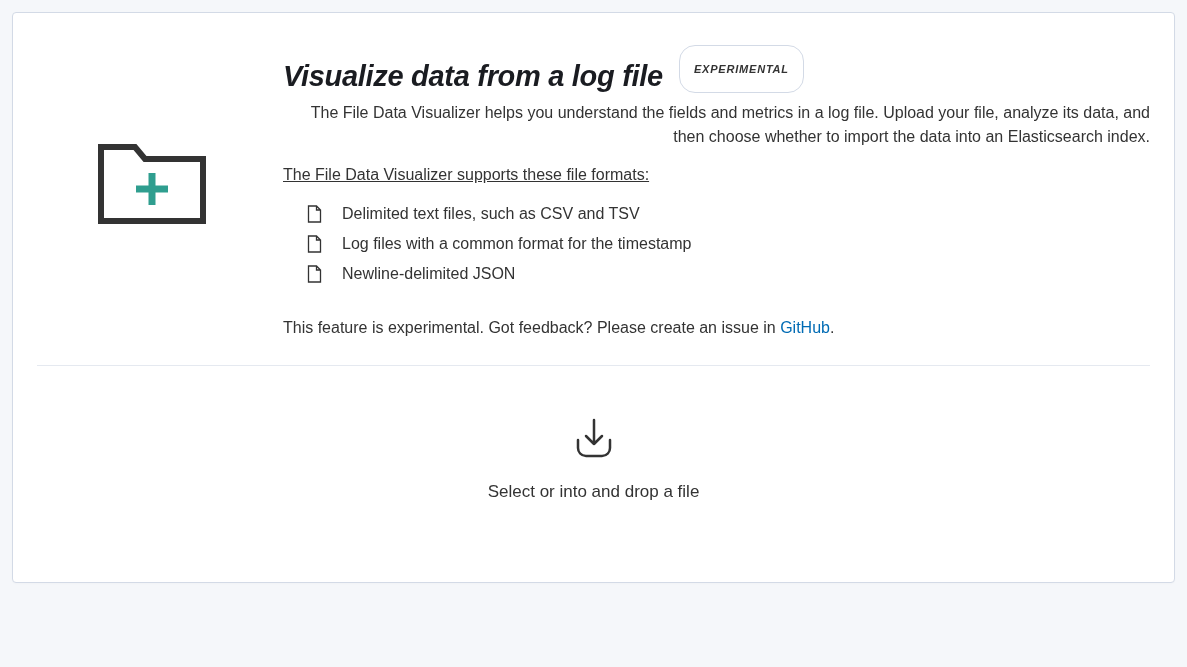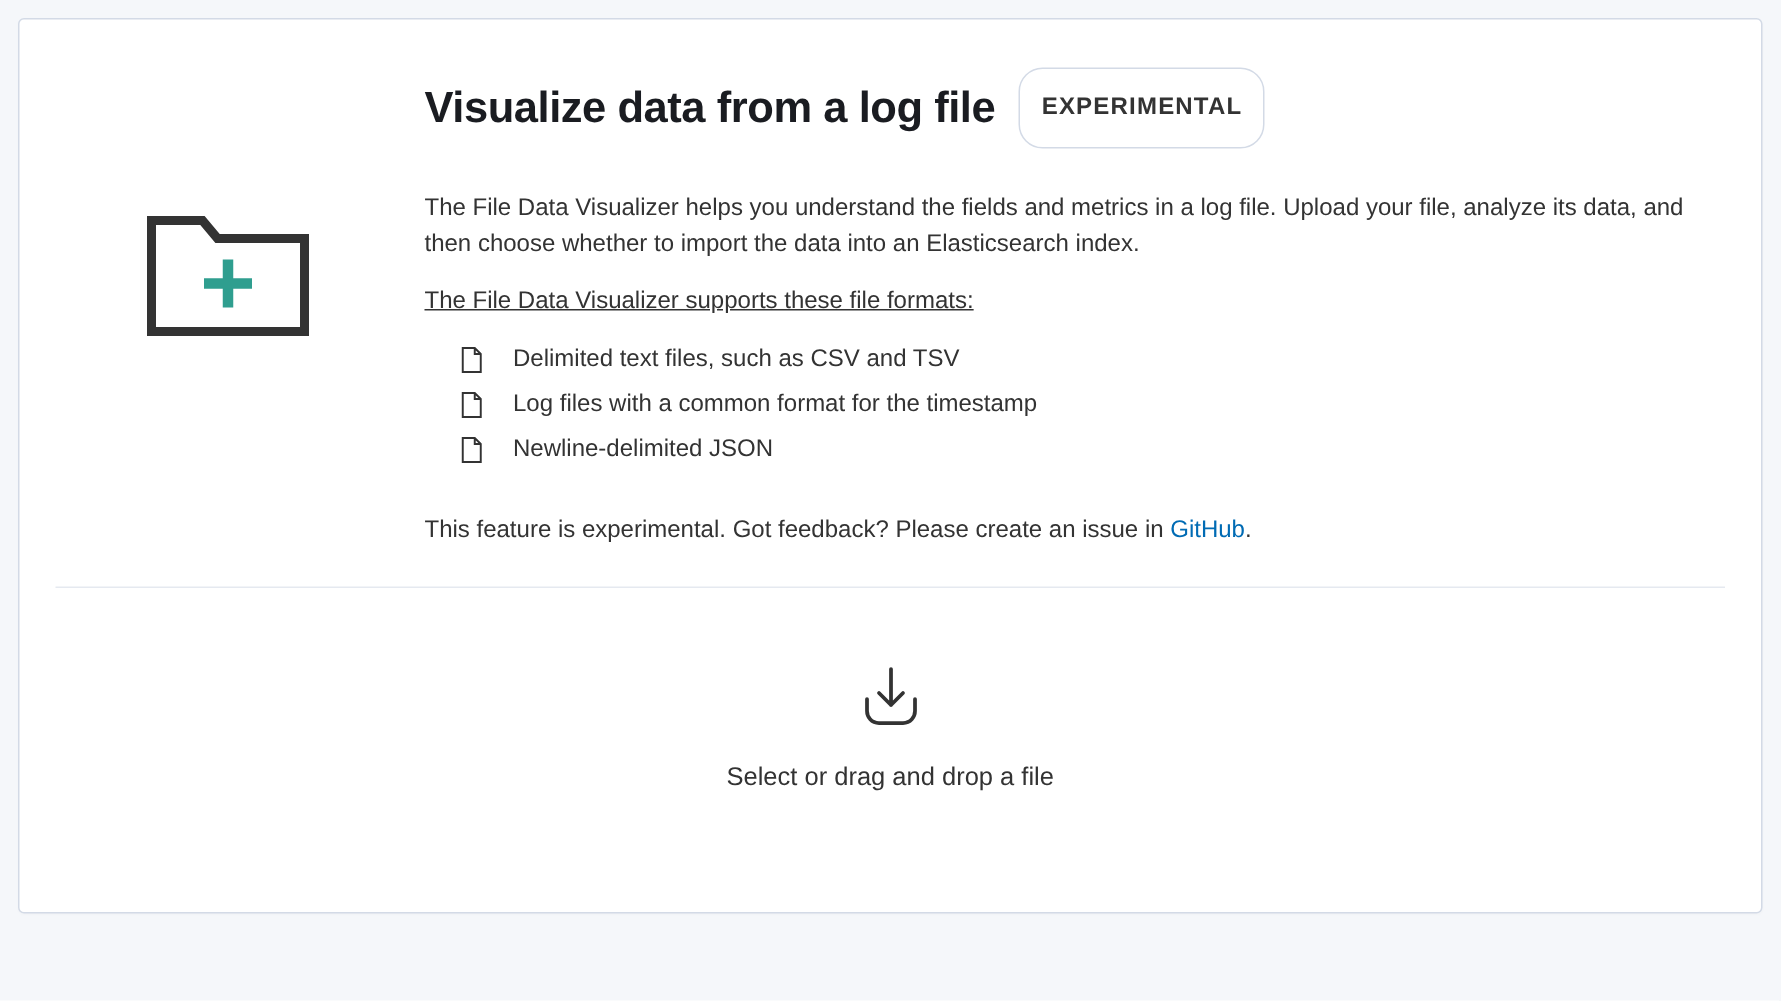--- a/index.html
+++ b/index.html
@@ -36,45 +36,47 @@
     .folder-icon {
       width: 110px;
       height: 94px;
     }
     .text-col {
       flex: 1;
       padding-top: 8px;
     }
     .title-row {
       display: flex;
-      align-items: center;
+      align-items: flex-end;
       gap: 16px;
-      margin-bottom: 28px;
+      margin-bottom: 8px;
+      font-style: italic;
     }
     .title {
       font-size: 29px;
       font-weight: 700;
       color: #1a1c21;
       letter-spacing: -0.3px;
     }
     .badge {
       border: 1px solid #d3dae6;
       border-radius: 16px;
       padding: 17px 14px;
-      font-size: 16px;
+      font-size: 11px;
       font-weight: 700;
       letter-spacing: 0.8px;
       color: #333;
       text-transform: uppercase;
     }
     .desc {
       font-size: 16px;
       line-height: 1.5;
       color: #333;
       margin-bottom: 14px;
+      text-align: right;
     }
     .formats-intro {
       font-size: 16px;
       line-height: 1.5;
       color: #333;
       margin-bottom: 18px;
       text-decoration: underline;
     }
     .formats-list {
       list-style: none;
@@ -186,16 +188,16 @@
     </div>
   </div>
 
   <hr class="divider">
 
   <div class="dropzone">
     <svg class="dropzone-icon" viewBox="0 0 48 44">
       <path d="M 24 2 L 24 26 M 16 18 L 24 26 L 32 18" fill="none" stroke="#333" stroke-width="2.5" stroke-linecap="round" stroke-linejoin="round"></path>
       <path d="M 8 22 L 8 30 C 8 34 11 38 16 38 L 32 38 C 37 38 40 34 40 30 L 40 22" fill="none" stroke="#333" stroke-width="2.5" stroke-linecap="round" stroke-linejoin="round"></path>
     </svg>
-    <div class="dropzone-text">Select or drag and drop a file</div>
+    <div class="dropzone-text">Select or into and drop a file</div>
   </div>
 
 </div>
 
 </body></html>

